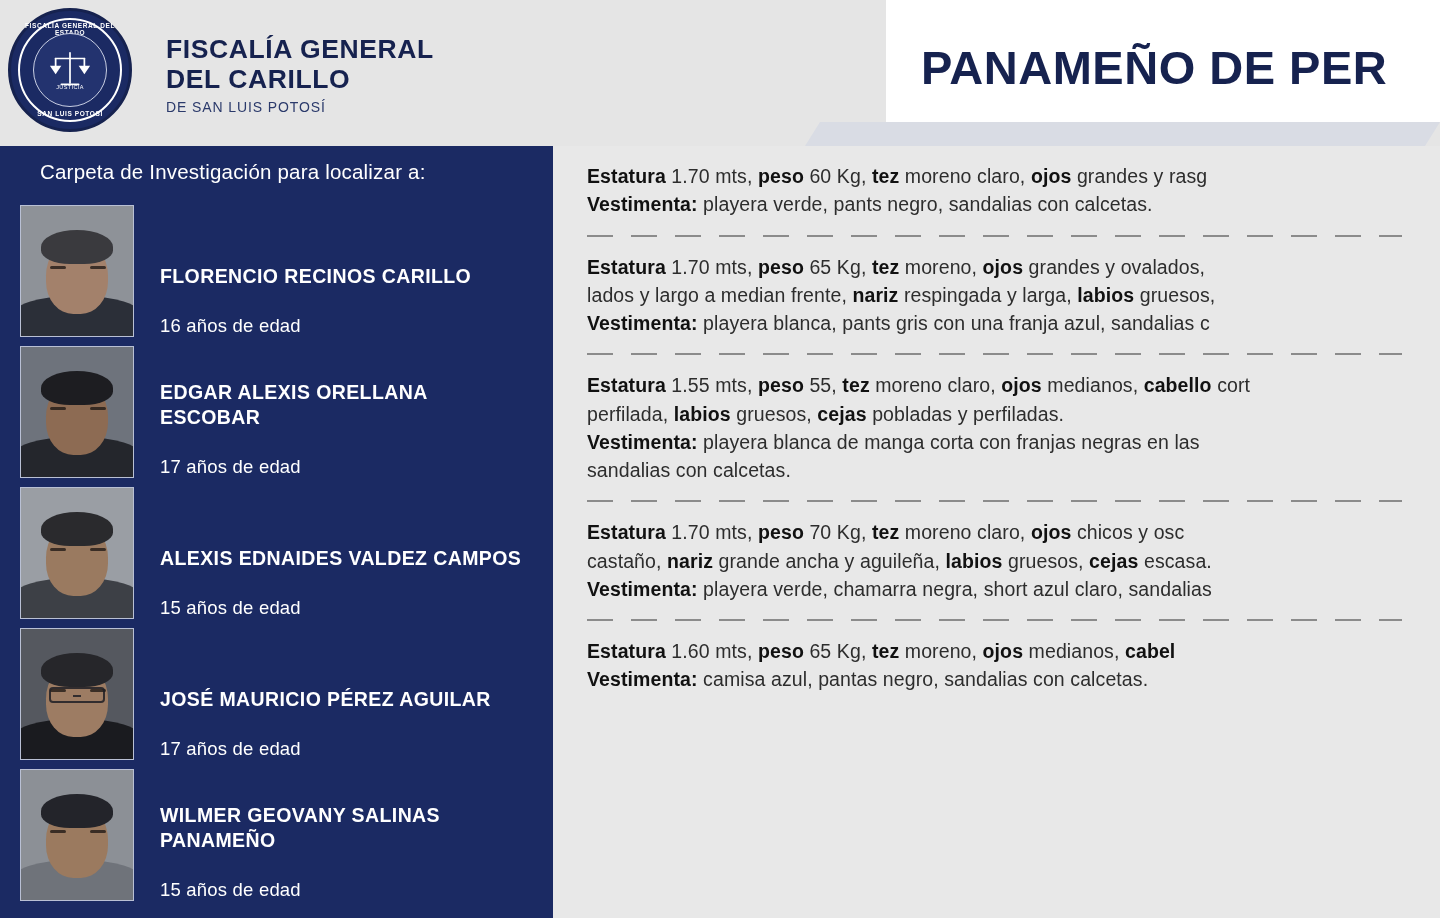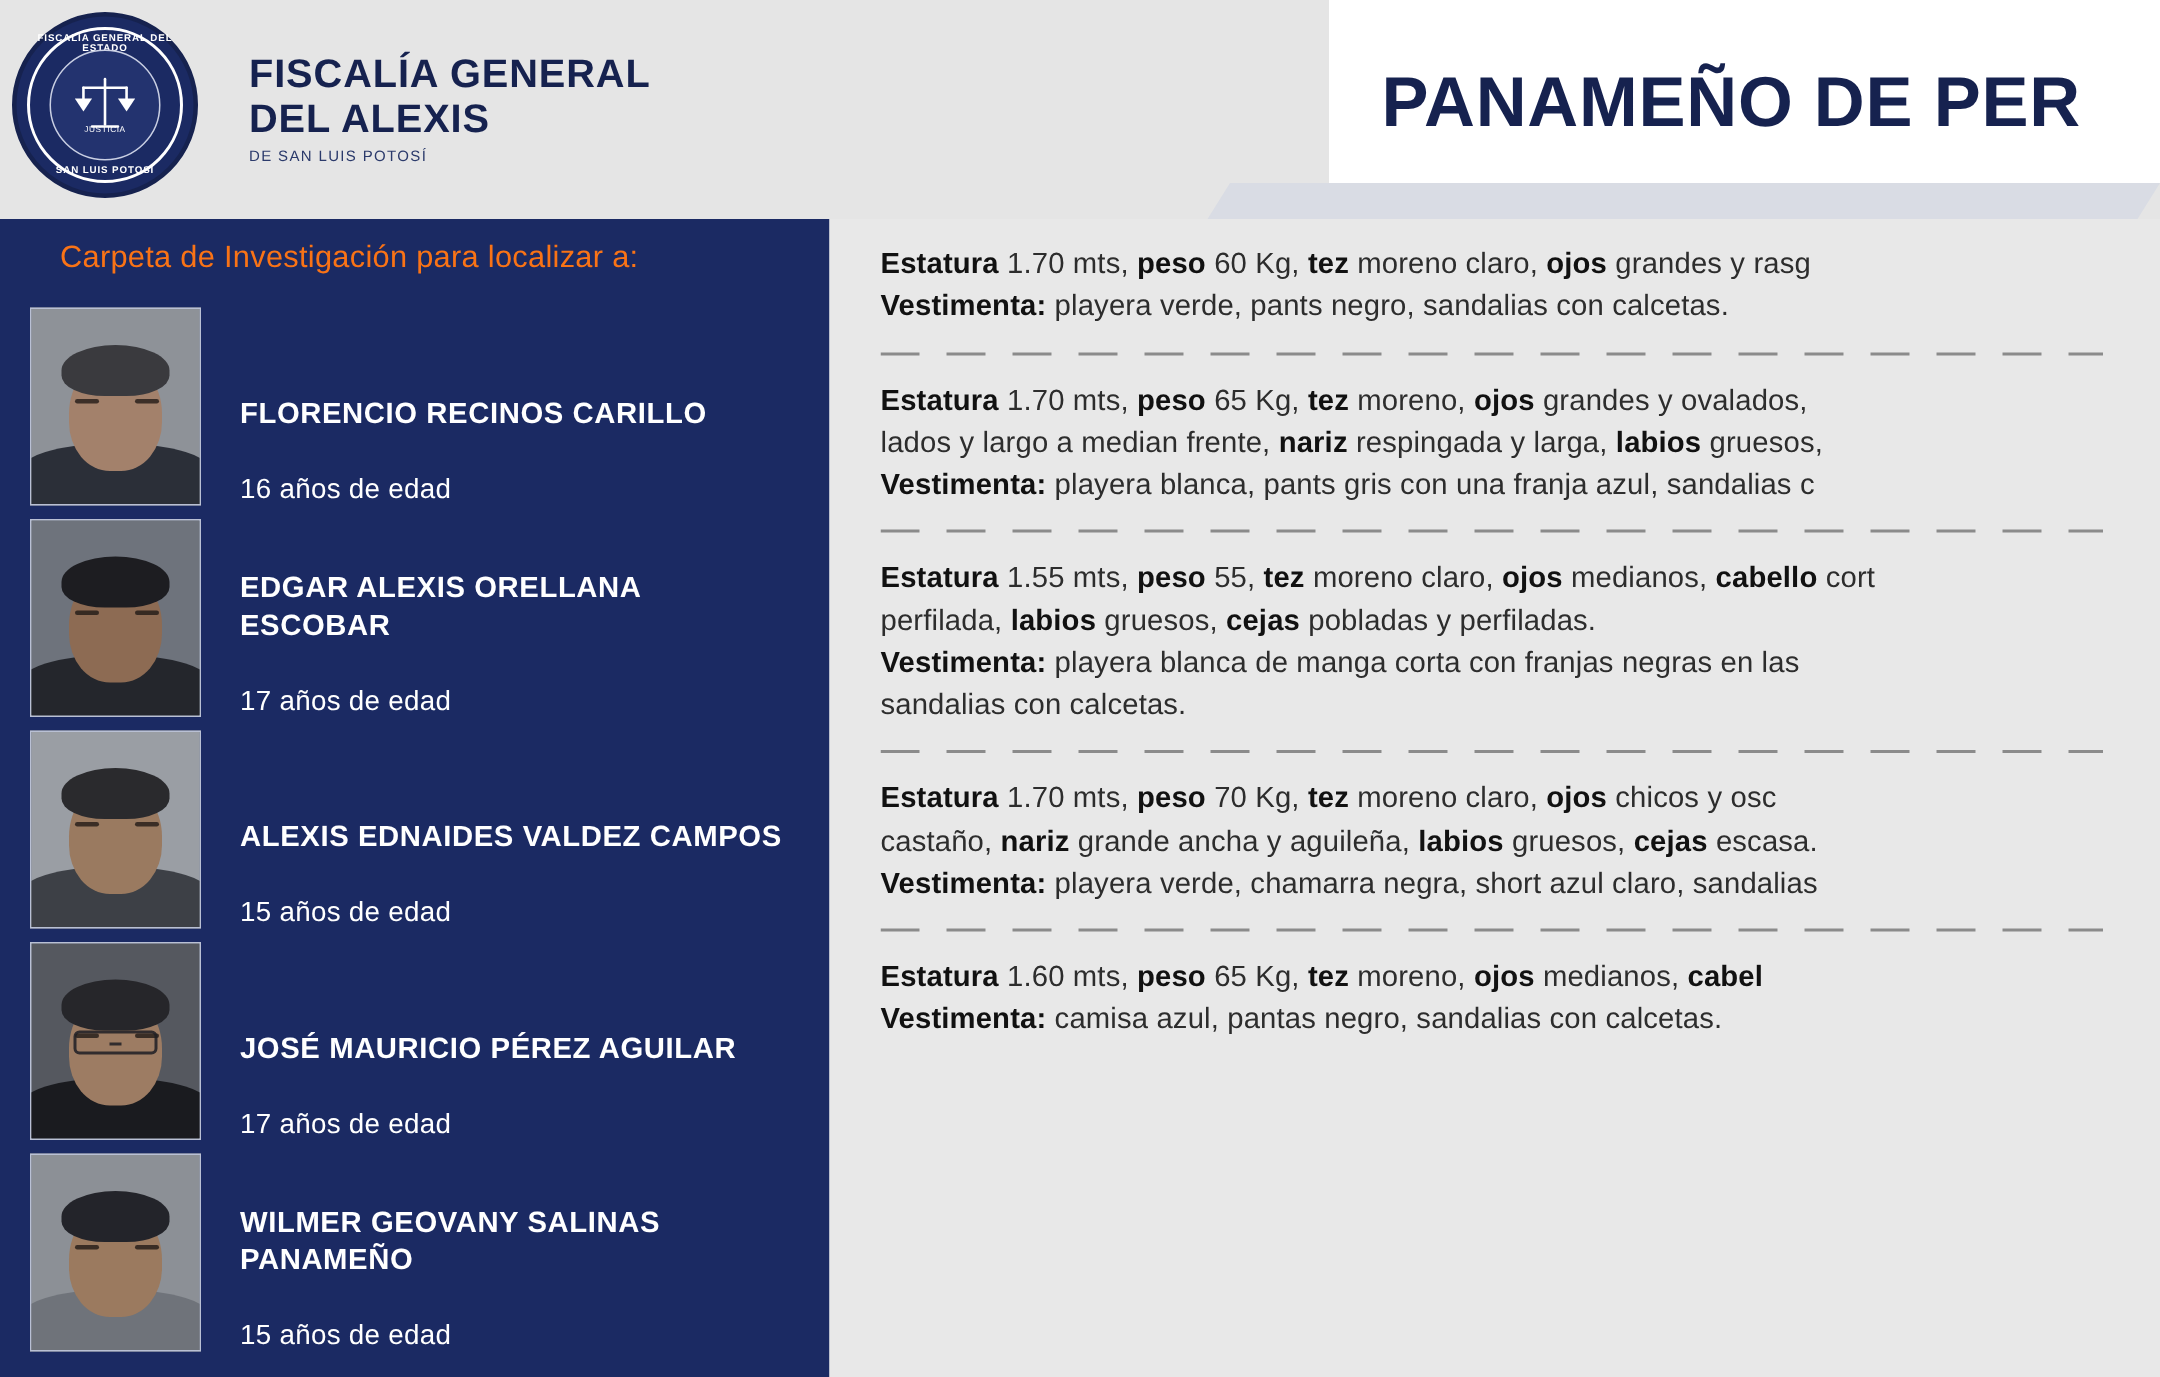--- a/index.html
+++ b/index.html
@@ -81,21 +81,21 @@
     color: #16224f;
   }
   .org-l1 {
     font-size: 26.5px;
     font-weight: bold;
     letter-spacing: .6px;
     line-height: 1.14;
     color: #16224f;
   }
   .org-l2 {
-    font-size: 10px;
+    font-size: 14px;
     letter-spacing: .9px;
     margin-top: 5px;
     color: #2b3a6b;
   }
 
   .banner {
     position: absolute;
     left: 886px;
     top: 0;
     width: 554px;
@@ -136,21 +136,21 @@
 
   
   .left-panel {
     width: 553px;
     background: #1b2a63;
     position: relative;
     flex: 0 0 auto;
     padding-top: 14px;
   }
   .carpeta-line {
-    color: #f97316;
+    color: #ffffff;
     font-size: 20.5px;
     padding-left: 40px;
     letter-spacing: .2px;
     margin-bottom: 12px;
     white-space: nowrap;
   }
   .person-row {
     display: flex;
     align-items: flex-end;
     height: 141px;
@@ -281,21 +281,21 @@
             <path d="M44 26 h16 l-8 12 z" fill="#ffffff" stroke="none"></path>
           </g>
         </svg>
       </div>
       <div class="seal-mid-text">JUSTICIA</div>
       <div class="seal-bottom-text">SAN LUIS POTOSÍ</div>
     </div>
 
     <div class="org-text">
       <div class="org-l1">FISCALÍA GENERAL</div>
-      <div class="org-l1">DEL ALEXIS</div>
+      <div class="org-l1">DEL CARILLO</div>
       <div class="org-l2">DE SAN LUIS POTOSÍ</div>
     </div>
   </div>
 
   <div class="banner-stripe"></div>
   <div class="banner">
     <div class="banner-title">PANAMEÑO DE PER</div>
   </div>
 </div>
 

